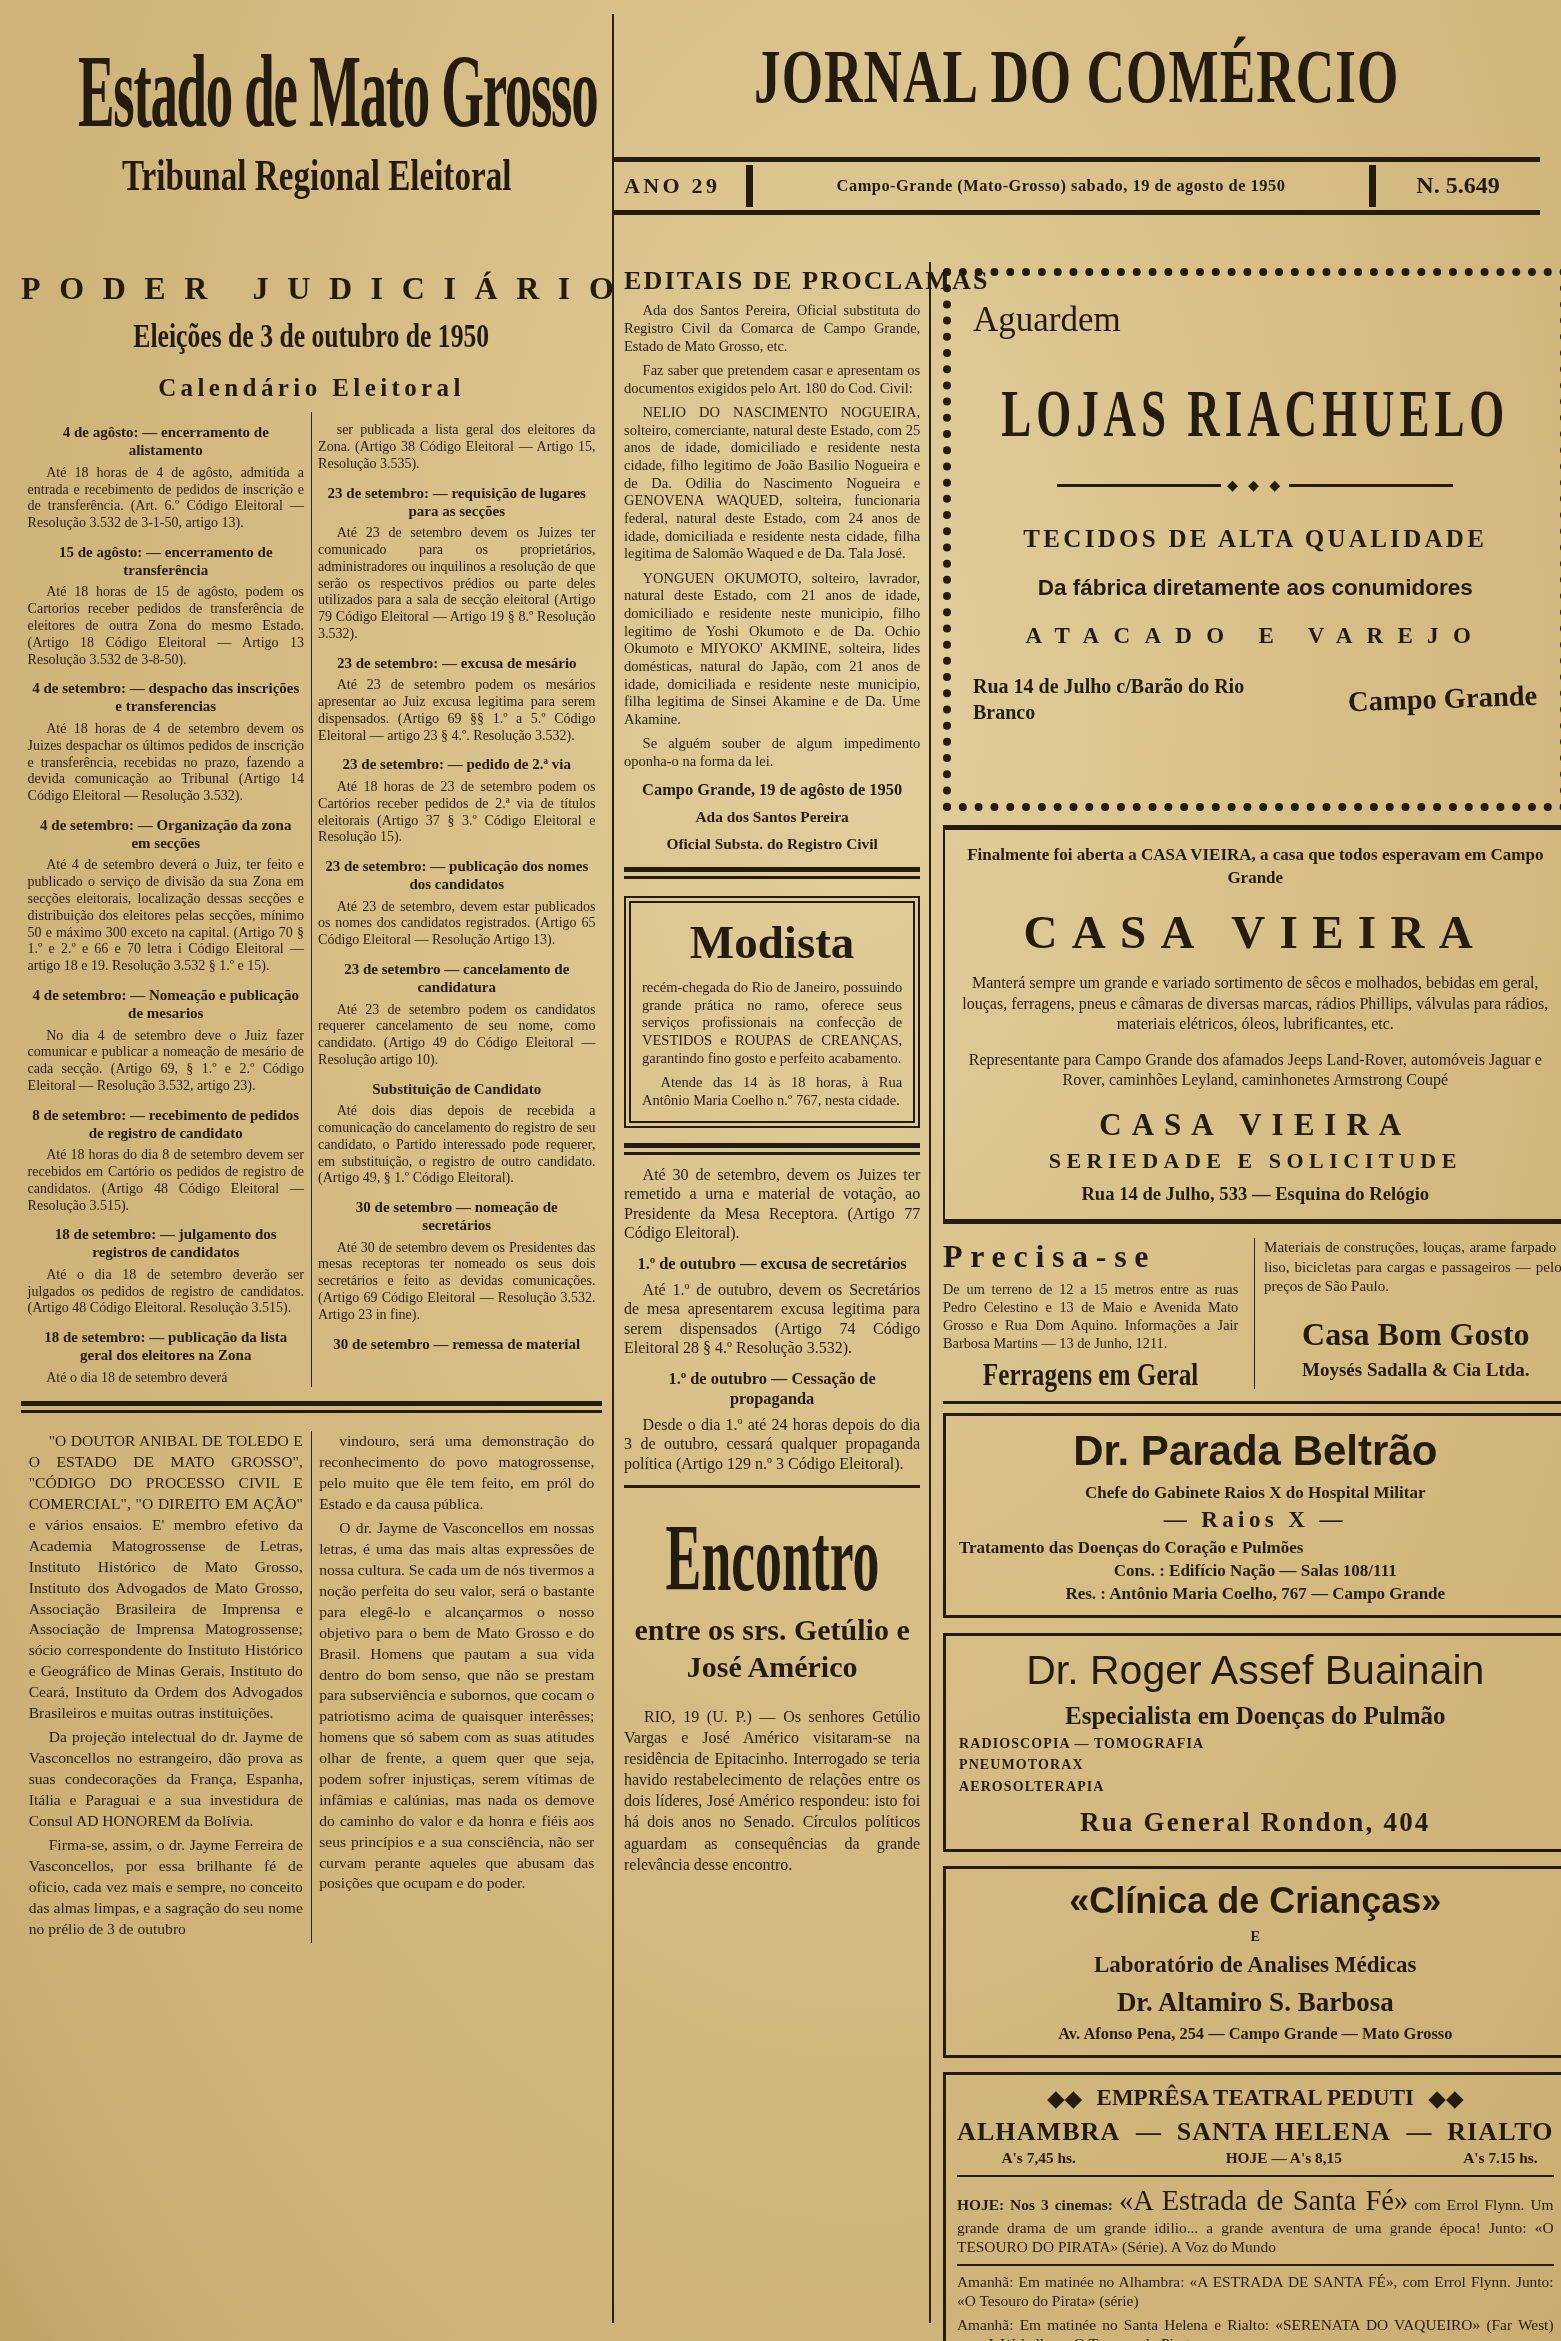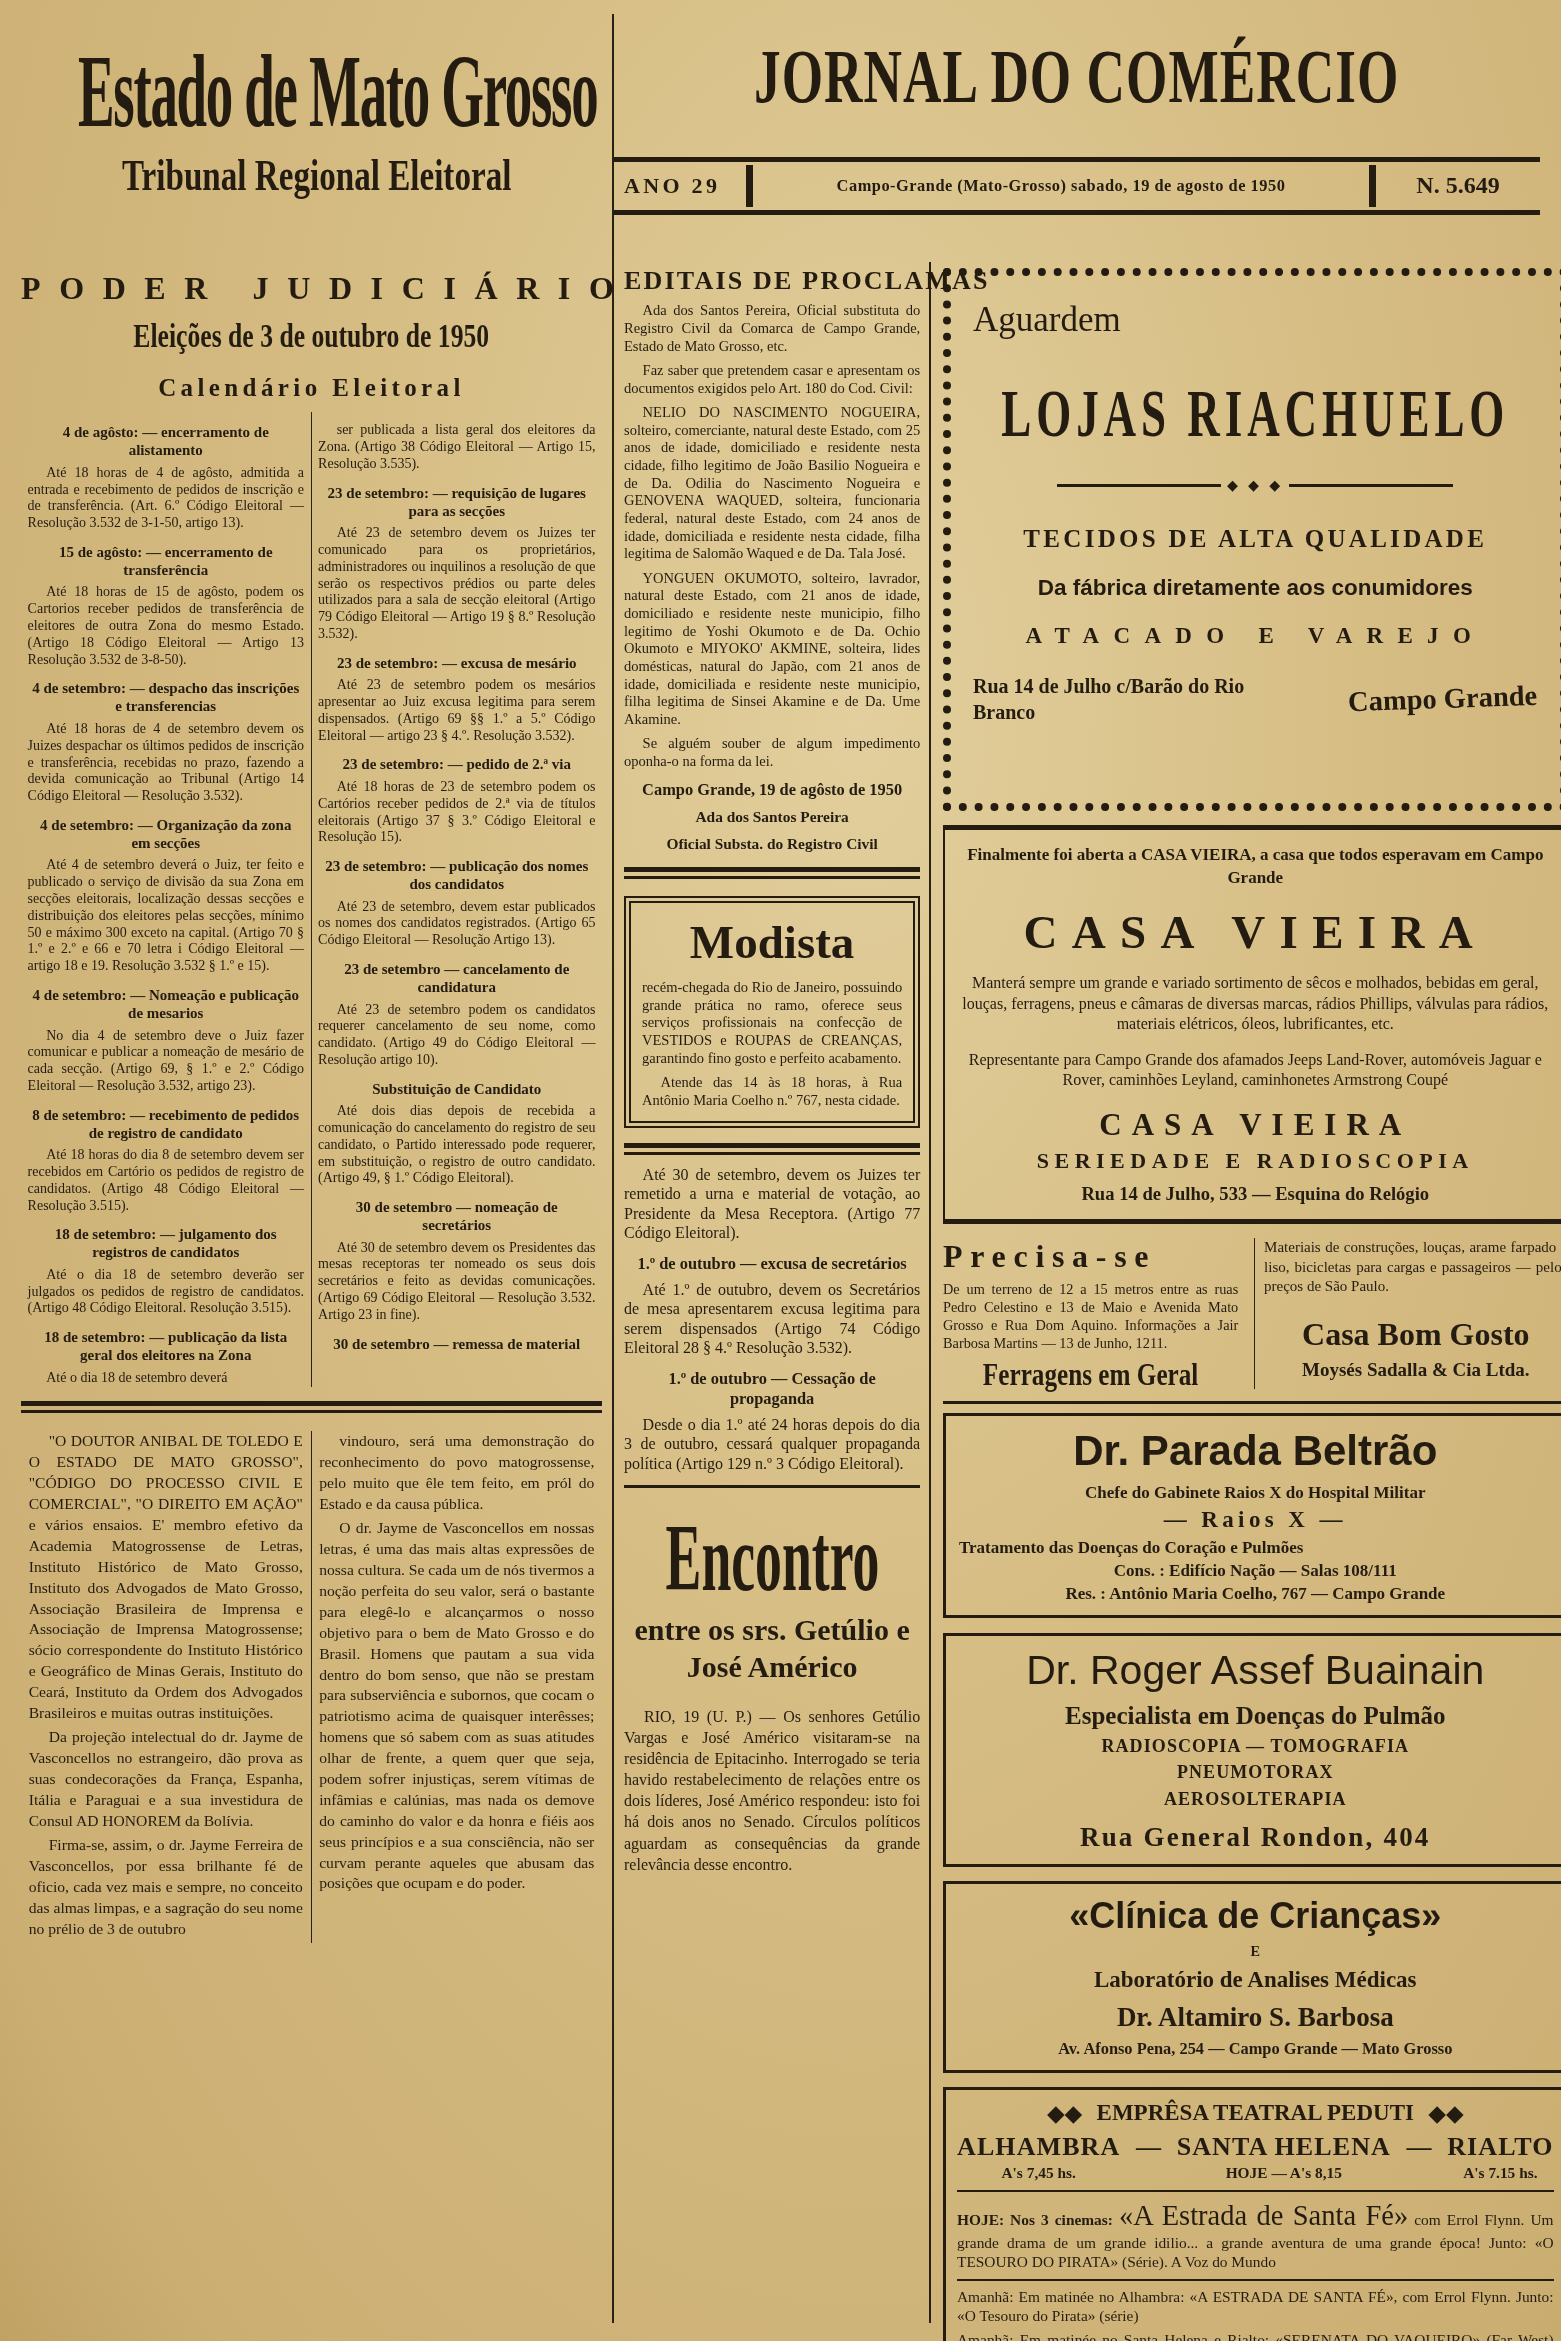--- a/index.html
+++ b/index.html
@@ -103,21 +103,21 @@
   .bg-sub { font-size:19px; font-weight:bold; text-align:center; margin-top:6.6px; }
   .docbox { border:3.3px solid #241c11; padding:11px 13px; }
   .pb-title { text-align:center; font-size:42px; font-weight:bold; font-family:"Liberation Sans","DejaVu Sans",sans-serif; }
   .pb-l1 { text-align:center; font-size:17px; font-weight:bold; margin-top:7.7px; }
   .pb-l2 { text-align:center; font-size:23px; font-weight:bold; letter-spacing:4.4px; margin-top:4.4px; }
   .pb-l3 { text-align:left; font-size:17px; font-weight:bold; margin-top:4.4px; }
   .pb-l4 { text-align:center; font-size:17px; font-weight:bold; margin-top:3.3px; }
   .pb-l5 { text-align:center; font-size:17px; font-weight:bold; margin-top:3.3px; }
   .ra-title { text-align:center; font-size:41px; font-weight:normal; font-family:"Liberation Sans","DejaVu Sans",sans-serif; white-space:nowrap; }
   .ra-l1 { text-align:center; font-size:25px; font-weight:bold; margin-top:8.8px; }
-  .ra-small { text-align:center; font-size:18px; font-weight:bold; margin-top:5.5px; letter-spacing:1.1px; }
+  .ra-small { font-size:14px; font-weight:bold; margin-top:5.5px; letter-spacing:1.1px; }
   .ra-addr { text-align:center; font-size:27px; font-weight:bold; letter-spacing:2.2px; margin-top:12px; }
   .cl-title { text-align:center; font-size:36px; font-weight:bold; font-family:"Liberation Sans","DejaVu Sans",sans-serif; }
   .cl-e { text-align:center; font-size:14.3px; font-weight:bold; margin-top:5.5px; }
   .cl-l1 { text-align:center; font-size:23px; font-weight:bold; margin-top:7.7px; }
   .cl-name { text-align:center; font-size:27px; font-weight:bold; margin-top:8.8px; }
   .cl-addr { text-align:center; font-size:16.4px; font-weight:bold; margin-top:5.5px; }
   .teatro { border:3.8px solid #241c11; padding:8.8px 11px; }
   .te-company { display:flex; justify-content:center; align-items:center; gap:14.3px; font-size:23px; font-weight:bold; }
   .te-cinemas { display:flex; justify-content:space-between; align-items:baseline; margin-top:5.5px; }
   .te-cine { text-align:center; }
@@ -267,21 +267,21 @@
           <div class="ria-city">Campo Grande</div>
         </div>
       </div>
 
       <div class="adbox vieira">
         <div class="vie-intro">Finalmente foi aberta a CASA VIEIRA, a casa que todos esperavam em Campo Grande</div>
         <div class="vie-title">CASA VIEIRA</div>
         <div class="vie-body">Manterá sempre um grande e variado sortimento de sêcos e molhados, bebidas em geral, louças, ferragens, pneus e câmaras de diversas marcas, rádios Phillips, válvulas para rádios, materiais elétricos, óleos, lubrificantes, etc.</div>
         <div class="vie-body">Representante para Campo Grande dos afamados Jeeps Land-Rover, automóveis Jaguar e Rover, caminhões Leyland, caminhonetes Armstrong Coupé</div>
         <div class="vie-title2">CASA VIEIRA</div>
-        <div class="vie-tag">SERIEDADE E RADIOSCOPIA</div>
+        <div class="vie-tag">SERIEDADE E SOLICITUDE</div>
         <div class="vie-addr">Rua 14 de Julho, 533  —  Esquina do Relógio</div>
       </div>
 
       <div class="duo-row">
         <div class="duo-left">
           <div class="precisa-title">Precisa-se</div>
           <div class="precisa-body">De um terreno de 12 a 15 metros entre as ruas Pedro Celestino e 13 de Maio e Avenida Mato Grosso e Rua Dom Aquino. Informações a Jair Barbosa Martins — 13 de Junho, 1211.</div>
           <div class="ferragens"><span>Ferragens em Geral</span></div>
         </div>
         <div class="duo-right">

